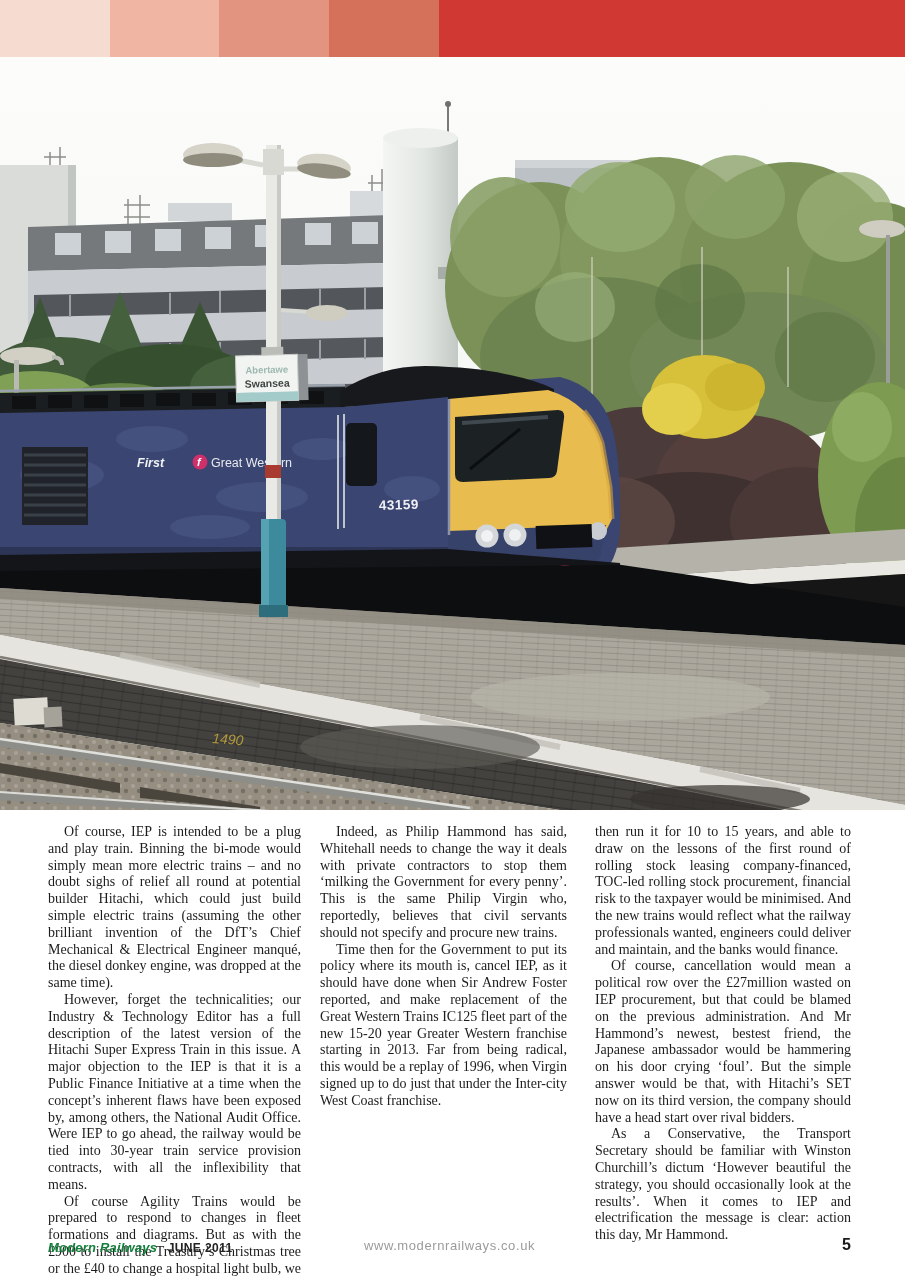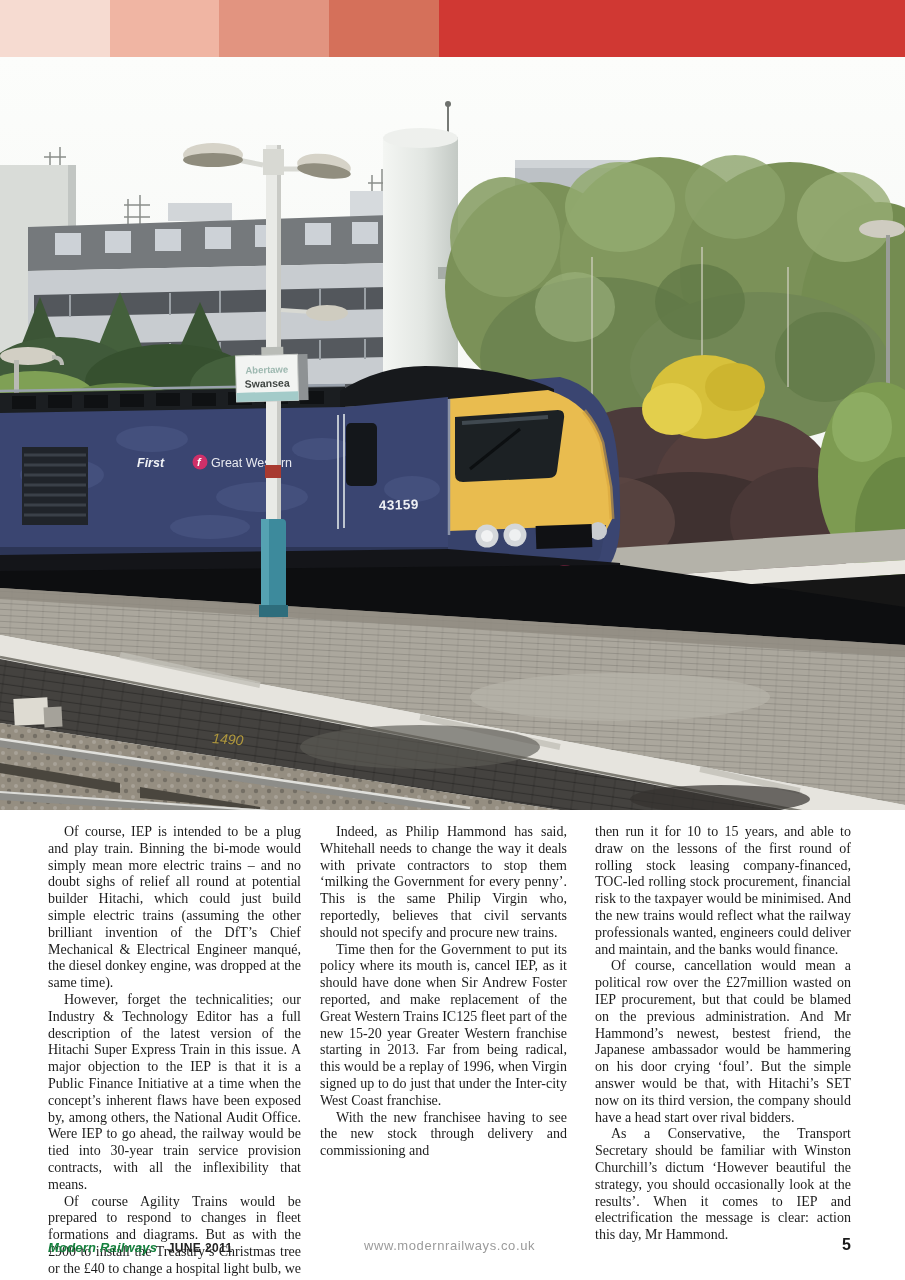--- a/index.html
+++ b/index.html
@@ -337,21 +337,20 @@
 
   <div class="article">
     <div class="col col1">
       <p class="ind">Of course, IEP is intended to be a plug and play train. Binning the bi-mode would simply mean more electric trains – and no doubt sighs of relief all round at potential builder Hitachi, which could just build simple electric trains (assuming the other brilliant invention of the DfT’s Chief Mechanical &amp; Electrical Engineer manqué, the diesel donkey engine, was dropped at the same time).</p>
       <p class="ind">However, forget the technicalities; our Industry &amp; Technology Editor has a full description of the latest version of the Hitachi Super Express Train in this issue. A major objection to the IEP is that it is a Public Finance Initiative at a time when the concept’s inherent flaws have been exposed by, among others, the National Audit Office. Were IEP to go ahead, the railway would be tied into 30-year train service provision contracts, with all the inflexibility that means.</p>
       <p class="ind">Of course Agility Trains would be prepared to respond to changes in fleet formations and diagrams. But as with the £900 to install the Treasury’s Christmas tree or the £40 to change a hospital light bulb, we can be sure that the</p>
     </div>
     <div class="col col2">
       <p class="ind">Indeed, as Philip Hammond has said, Whitehall needs to change the way it deals with private contractors to stop them ‘milking the Government for every penny’. This is the same Philip Virgin who, reportedly, believes that civil servants should not specify and procure new trains.</p>
       <p class="ind">Time then for the Government to put its policy where its mouth is, cancel IEP, as it should have done when Sir Andrew Foster reported, and make replacement of the Great Western Trains IC125 fleet part of the new 15-20 year Greater Western franchise starting in 2013. Far from being radical, this would be a replay of 1996, when Virgin signed up to do just that under the Inter-city West Coast franchise.</p>
-      <p class="ind">With the new franchisee having to see the new stock through delivery and commissioning and</p>
     </div>
     <div class="col col3">
       <p>then run it for 10 to 15 years, and able to draw on the lessons of the first round of rolling stock leasing company-financed, TOC-led rolling stock procurement, financial risk to the taxpayer would be minimised. And the new trains would reflect what the railway professionals wanted, engineers could deliver and maintain, and the banks would finance.</p>
       <p class="ind">Of course, cancellation would mean a political row over the £27million wasted on IEP procurement, but that could be blamed on the previous administration. And Mr Hammond’s newest, bestest friend, the Japanese ambassador would be hammering on his door crying ‘foul’. But the simple answer would be that, with Hitachi’s SET now on its third version, the company should have a head start over rival bidders.</p>
       <p class="ind">As a Conservative, the Transport Secretary should be familiar with Winston Churchill’s dictum ‘However beautiful the strategy, you should occasionally look at the results’. When it comes to IEP and electrification the message is clear: action this day, Mr Hammond.</p>
     </div>
   </div>
 
   <div class="footer">
     <span class="site">www.modernrailways.co.uk</span>

